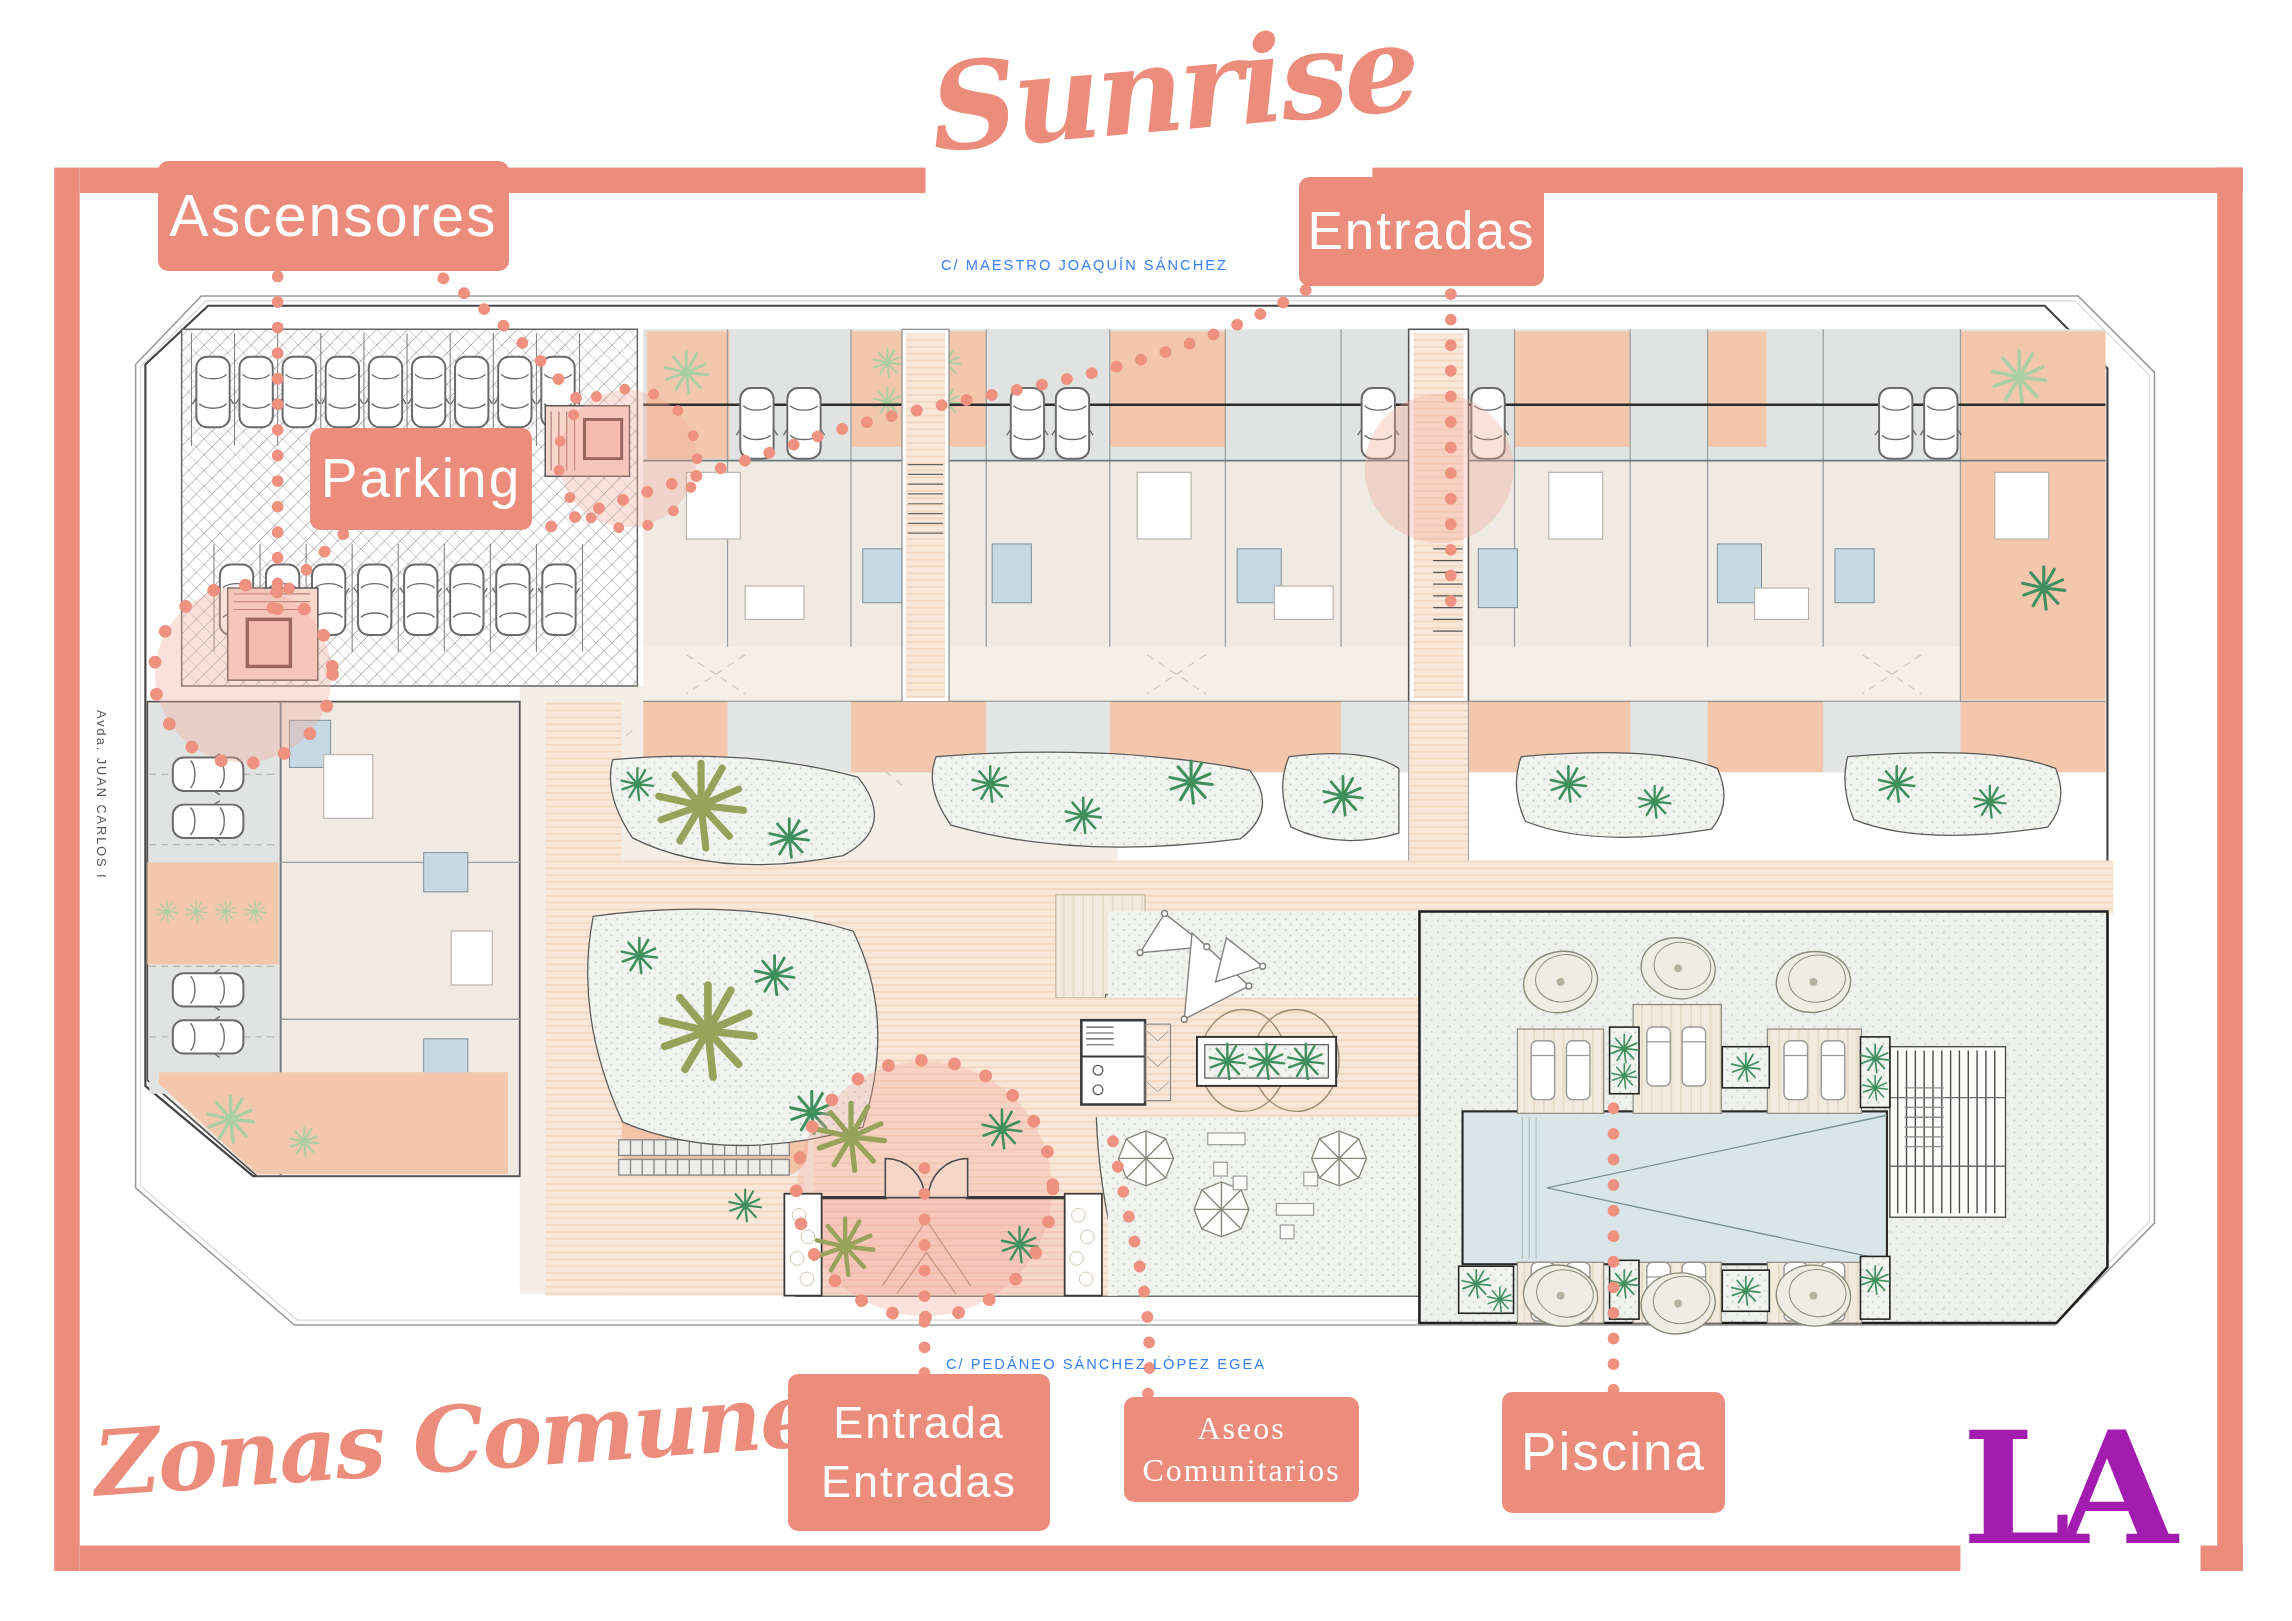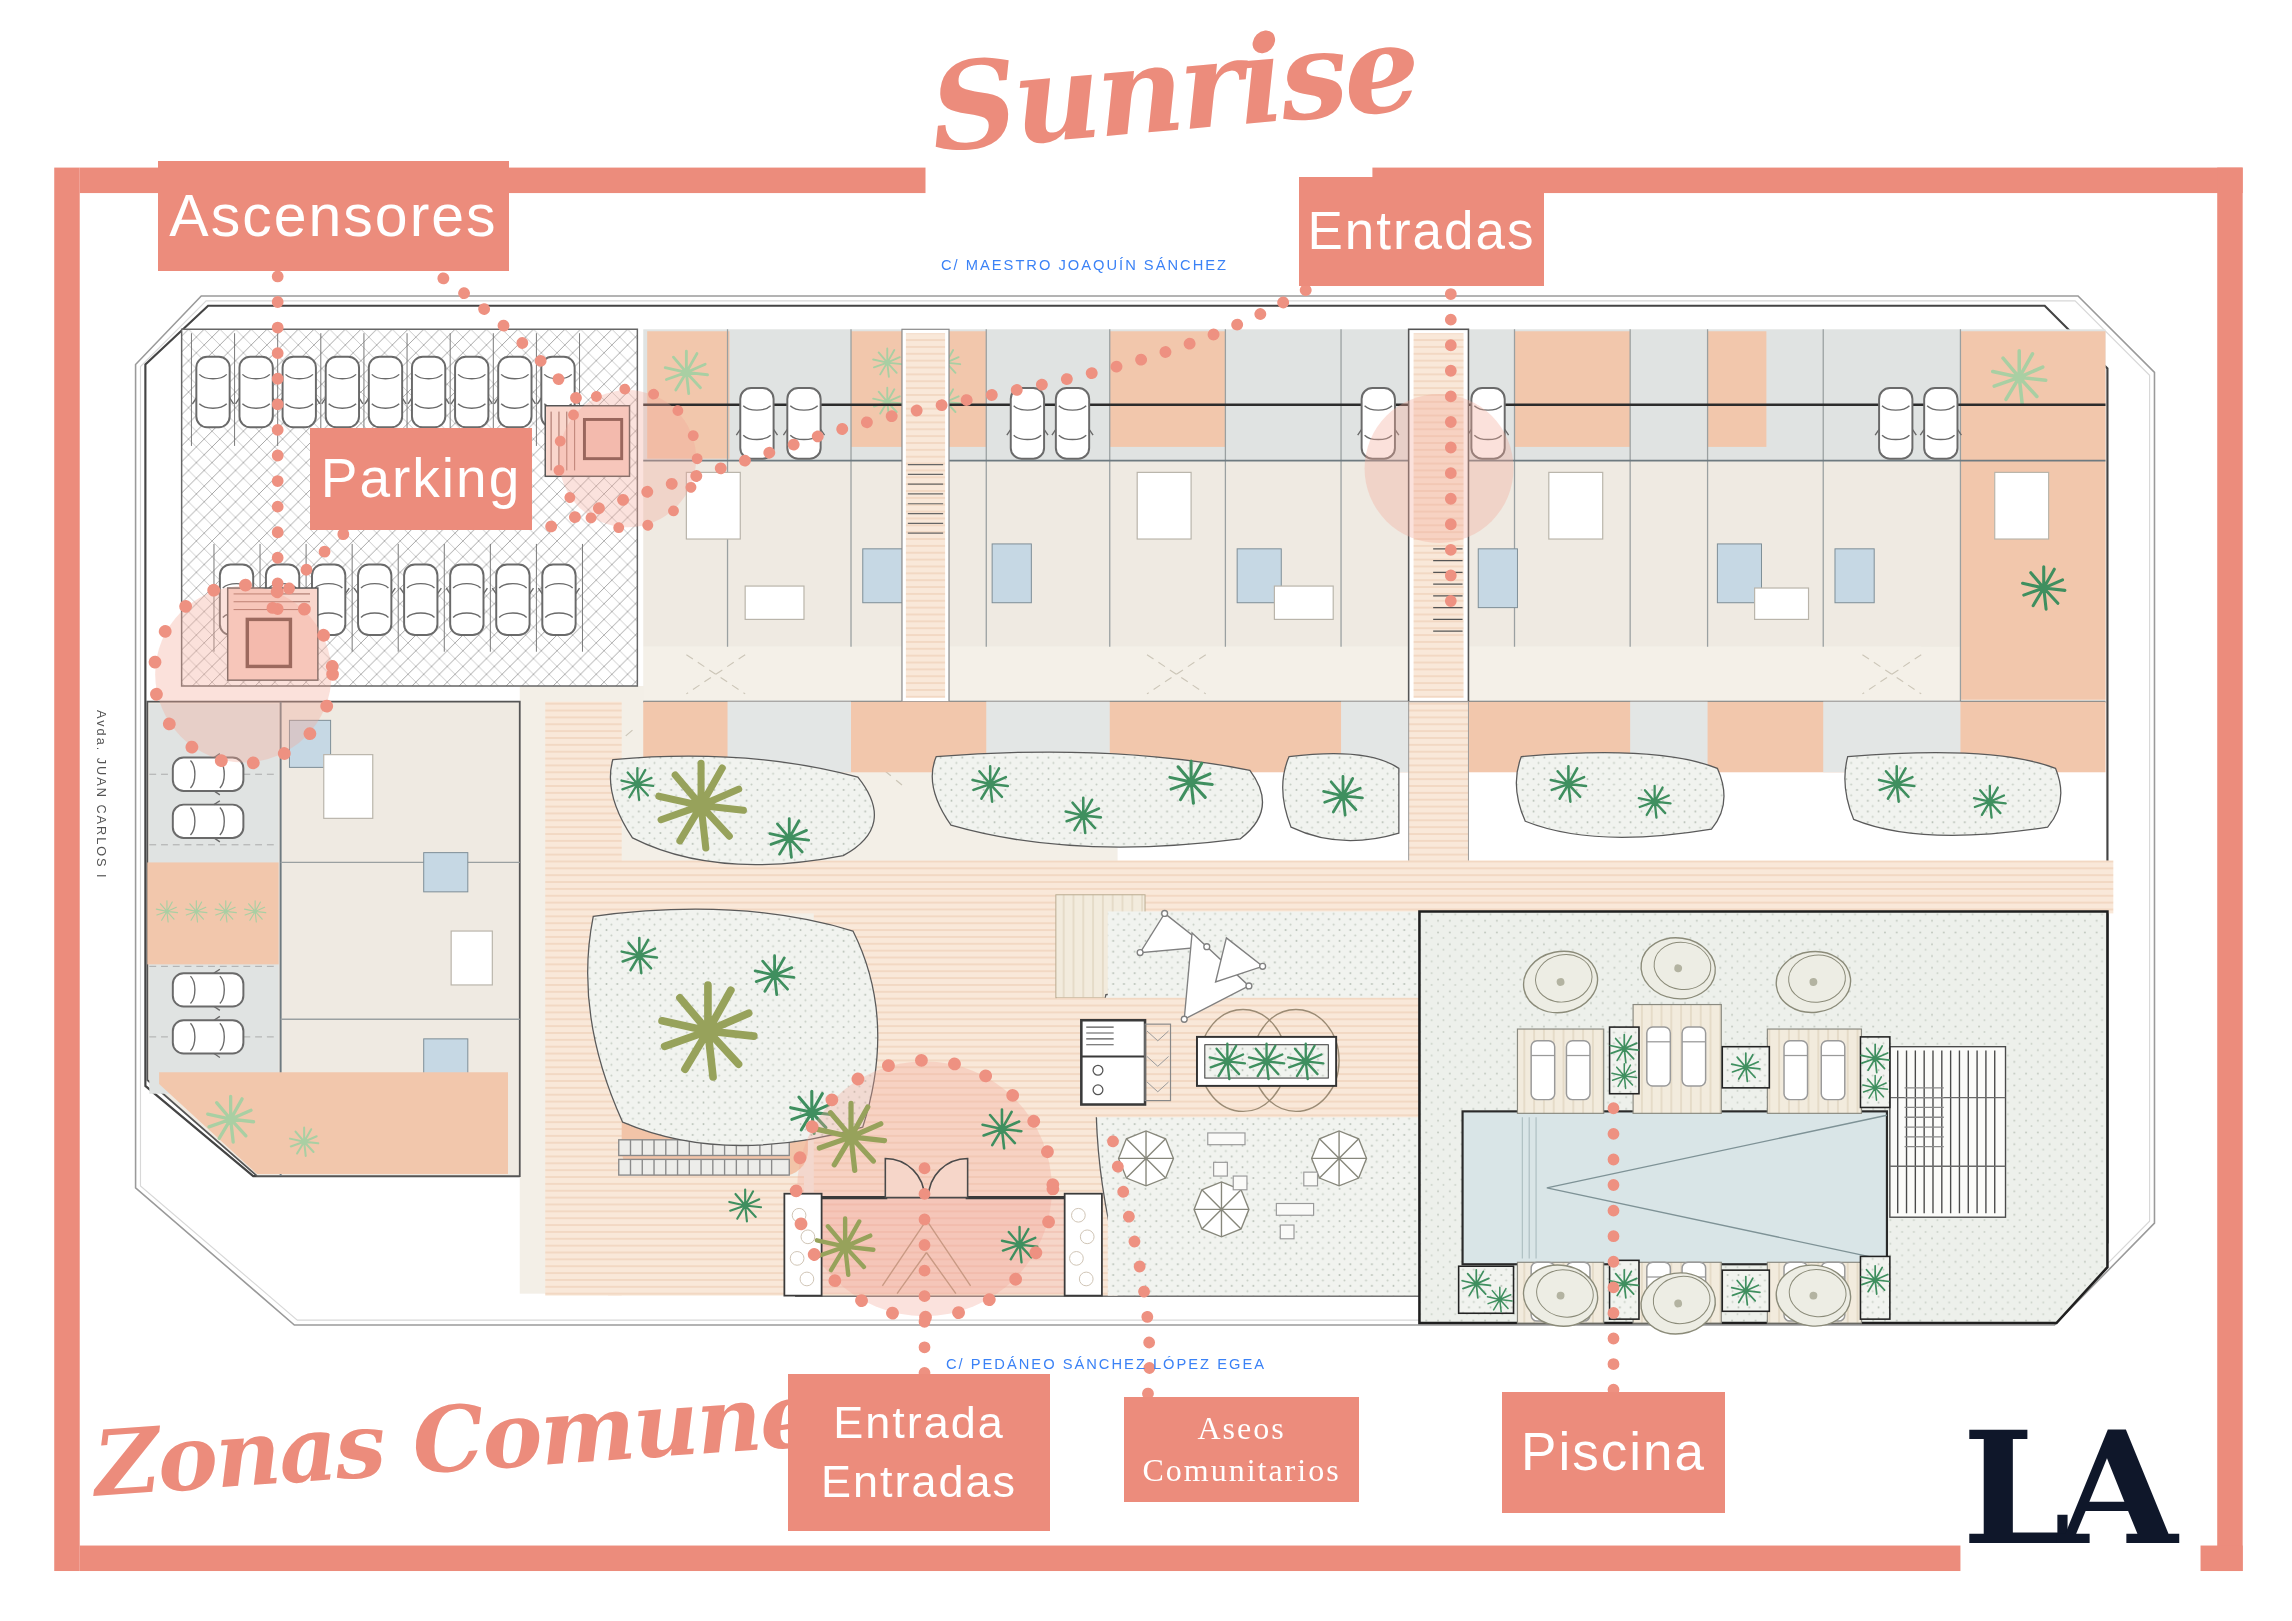--- a/index.html
+++ b/index.html
@@ -1,26 +1,26 @@
 <!DOCTYPE html>
 <html><head>
 <meta charset="utf-8">
 <style>
   html,body{margin:0;padding:0;background:#ffffff;}
   #stage{position:relative;width:2293px;height:1621px;background:#ffffff;overflow:hidden;
          font-family:"Liberation Sans",sans-serif;}
   #plan-svg{position:absolute;left:0;top:0;}
   .label-box{position:absolute;background:#EC8C7C;color:#ffffff;display:flex;flex-direction:column;
              align-items:center;justify-content:center;text-align:center;
-             font-family:"Liberation Sans",sans-serif;font-weight:400;letter-spacing:2px;line-height:1.3;}
+             font-family:"Liberation Sans",sans-serif;font-weight:400;letter-spacing:2px;line-height:1.3;border-radius:10px;}
   .street{position:absolute;color:#3b82f6;font-size:14.7px;letter-spacing:2px;white-space:nowrap;
           font-family:"Liberation Sans",sans-serif;}
   .script{position:absolute;color:#EC8C7C;font-family:"DejaVu Serif",cursive;
           font-style:italic;font-weight:bold;white-space:nowrap;}
-  .logo-la{position:absolute;color:#0f172a;font-family:"DejaVu Serif",serif;font-weight:bold;
+  .logo-la{position:absolute;color:#a21caf;font-family:"DejaVu Serif",serif;font-weight:bold;
            font-size:155px;letter-spacing:-13.7px;line-height:1;}
 </style>
 </head>
 <body>
 
 <div id="stage">
 
 <svg id="plan-svg" width="2293" height="1621" viewBox="0 0 2339 1654">
   <defs>
     <pattern id="herr" width="16" height="16" patternUnits="userSpaceOnUse">

